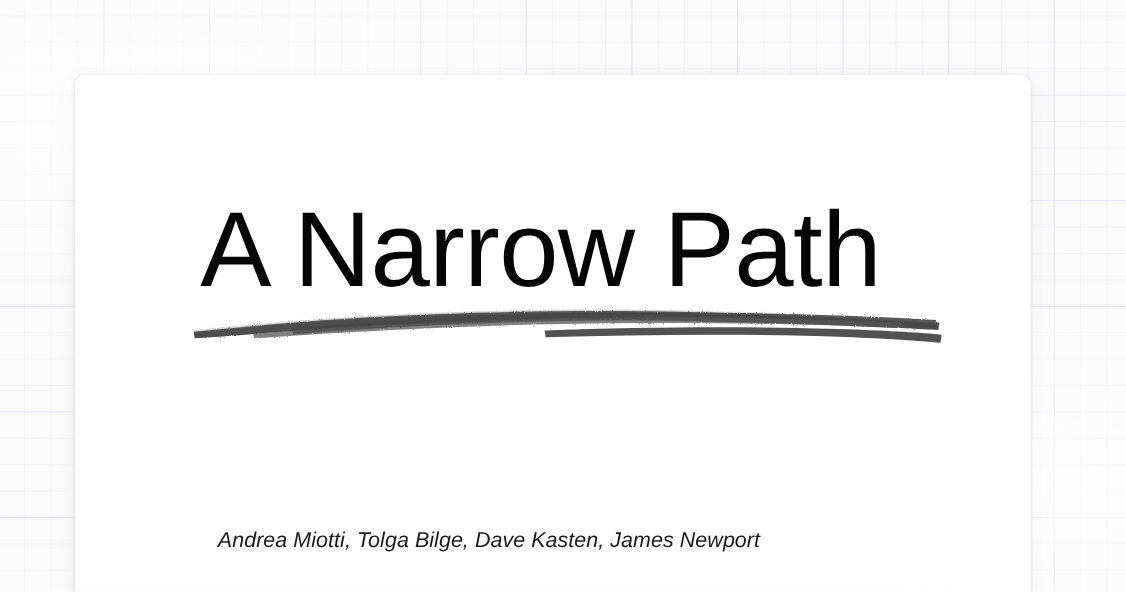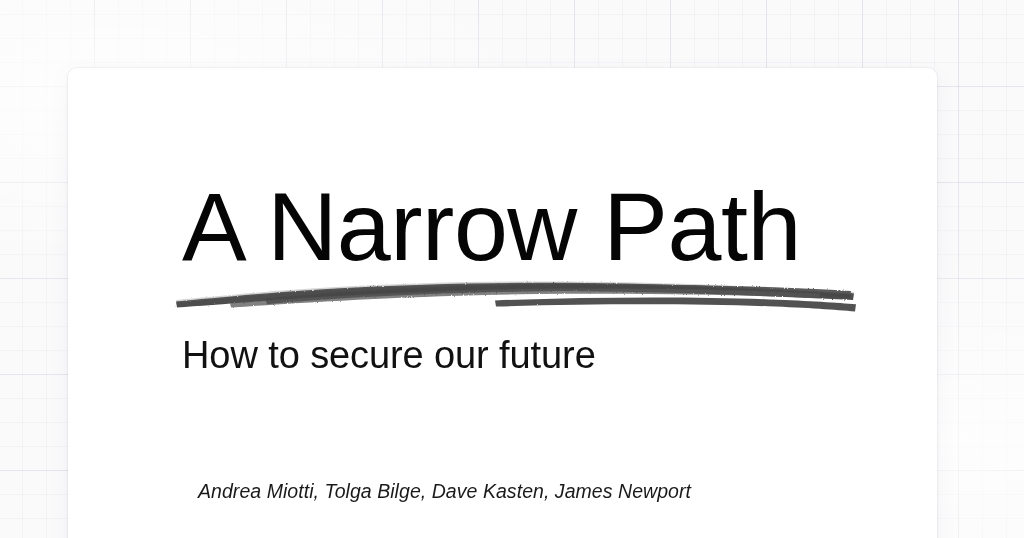--- a/index.html
+++ b/index.html
@@ -206,18 +206,17 @@
                      C 625,20.8 547,16.8 455,14.8
                      C 360,12.8 258,14.6 171,19.4
                      C 96,23.6 41,29.4 7,32.6
                      Z" fill="#6b6b6b"></path>
           </g>
         </svg>
       </div>
 
     </div>
 
-    <p class="doc-subtitle">How to secure our future</p>
 
     <p class="doc-authors">Andrea Miotti, Tolga Bilge, Dave Kasten, James Newport</p>
 
   </div>
 </div>
 
 </body></html>

